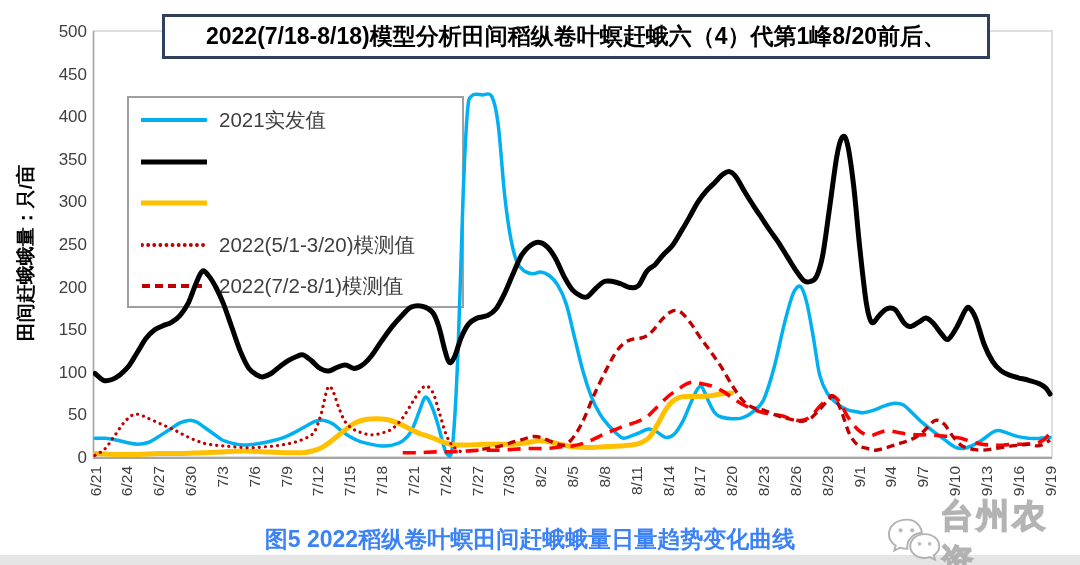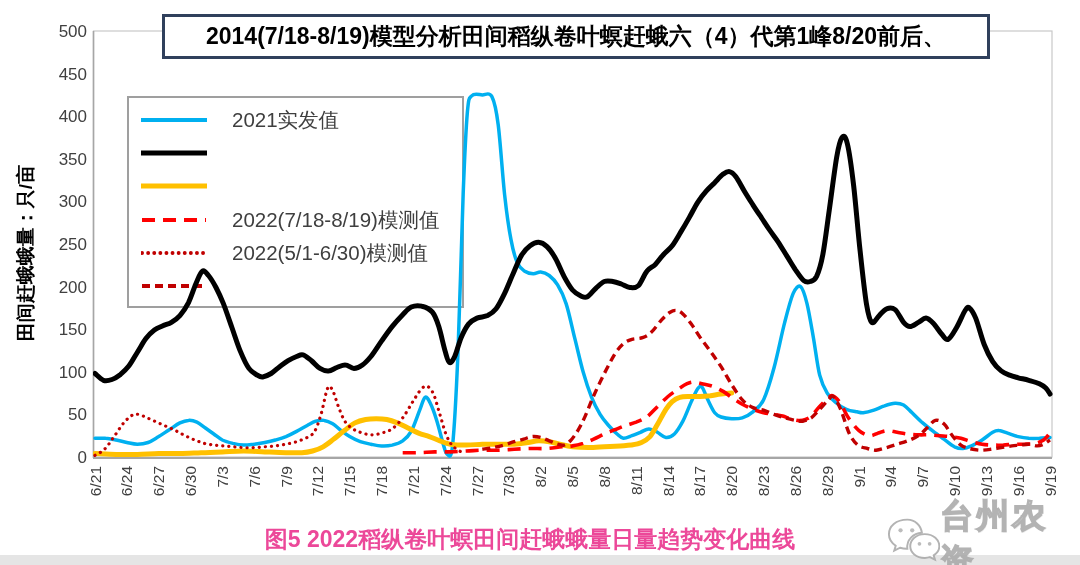--- a/index.html
+++ b/index.html
@@ -6,26 +6,26 @@
   .stage{position:relative;width:1080px;height:565px;background:#fff;overflow:hidden;
          font-family:"Liberation Sans","DejaVu Sans",sans-serif;}
   .title-box{position:absolute;left:162px;top:14px;width:814px;background:#fff;
              border:3px solid #30405c;text-align:center;font-weight:bold;color:#000;
              font-size:23px;line-height:33px;padding:3px 4px;z-index:6;}
   .legend{position:absolute;left:127px;top:96px;width:321px;height:198px;background:#fff;
           border:2px solid #9f9f9f;z-index:1;padding:6px 0 4px 12px;
           display:flex;flex-direction:column;justify-content:space-between;}
   .legend-row{display:flex;align-items:center;height:32px;}
   .legend-sample{flex:0 0 66px;height:10px;}
-  .legend-label{margin-left:25px;font-size:20.5px;color:#3f3f3f;white-space:nowrap;}
+  .legend-label{margin-left:12px;font-size:20.5px;color:#3f3f3f;white-space:nowrap;}
   #plot{position:absolute;left:0;top:0;z-index:2;pointer-events:none;}
   .ylabel{position:absolute;left:26px;top:253px;transform:translate(-50%,-50%) rotate(-90deg);
           white-space:nowrap;font-size:19px;font-weight:bold;color:#000;z-index:3;}
   .caption{position:absolute;left:0;top:524px;width:1060px;text-align:center;
-           font-size:23px;font-weight:bold;color:#ec4899;z-index:4;}
+           font-size:23px;font-weight:bold;color:#3b82f6;z-index:4;}
   .watermark{position:absolute;left:886px;top:494px;display:flex;align-items:center;
              z-index:7;opacity:0.9;}
   .watermark-text{font-size:33px;font-weight:bold;letter-spacing:3px;
                   color:rgba(255,255,255,0.25);-webkit-text-stroke:1.4px #ababab;
                   text-shadow:1px 1px 0 rgba(220,220,220,0.6);}
   .bottom-strip{position:absolute;left:0;top:555px;width:1080px;height:10px;background:#e5e5e5;z-index:0;}
 </style>
 </head>
 <body>
 
@@ -45,34 +45,29 @@
           <line x1="1" y1="5" x2="65" y2="5" stroke="#000000" stroke-width="5.2" stroke-linecap="round"></line>
         </svg>
     </div>
     <div class="legend-row">
       <svg class="legend-sample" viewBox="0 0 66 10">
           <line x1="1" y1="5" x2="65" y2="5" stroke="#FFC000" stroke-width="5.2" stroke-linecap="round"></line>
         </svg>
     </div>
     <div class="legend-row">
       <svg class="legend-sample" viewBox="0 0 66 10">
-          <line x1="1" y1="5" x2="65" y2="5" stroke="#FF0000" stroke-width="4.2" stroke-linecap="butt" stroke-dasharray="13 8"></line>
-        </svg>
-      <span class="legend-label">2022(7/18-8/19)模测值</span>
-    </div>
-    <div class="legend-row">
-      <svg class="legend-sample" viewBox="0 0 66 10">
           <line x1="1" y1="5" x2="65" y2="5" stroke="#C00000" stroke-width="3.8000000000000003" stroke-linecap="round" stroke-dasharray="0.1 6"></line>
         </svg>
-      <span class="legend-label">2022(5/1-6/30)模测值</span>
+      <span class="legend-label">2022(5/1-3/20)模测值</span>
     </div>
     <div class="legend-row">
       <svg class="legend-sample" viewBox="0 0 66 10">
           <line x1="1" y1="5" x2="65" y2="5" stroke="#C00000" stroke-width="4" stroke-linecap="butt" stroke-dasharray="8 5"></line>
         </svg>
+      <span class="legend-label">2022(7/2-8/1)模测值</span>
     </div>
   </div>
 
   <svg id="plot" width="1080" height="565" viewBox="0 0 1080 565">
       <rect x="93.5" y="31" width="958.5" height="426" fill="none" stroke="#c9c9c9" stroke-width="1.2"></rect>
       <line x1="93.5" y1="31" x2="93.5" y2="458" stroke="#a6a6a6" stroke-width="1.6"></line>
       <line x1="93" y1="458" x2="1052" y2="458" stroke="#a6a6a6" stroke-width="2.2"></line>
       <text x="87" y="463" text-anchor="end" font-size="17" fill="#404040">0</text>
       <text x="87" y="420.4" text-anchor="end" font-size="17" fill="#404040">50</text>
       <text x="87" y="377.8" text-anchor="end" font-size="17" fill="#404040">100</text>
@@ -122,21 +117,21 @@
       </defs>
       <path d="M95.0,438.3C96.8,438.3 102.1,438.0 105.6,438.3C109.1,438.5 112.7,439.3 116.2,440.0C119.8,440.7 123.3,441.8 126.8,442.5C130.4,443.2 133.9,444.2 137.4,444.2C141.0,444.2 144.5,443.8 148.1,442.5C151.6,441.2 155.1,438.7 158.7,436.6C162.2,434.4 165.7,432.0 169.3,429.7C172.8,427.5 176.7,424.5 179.9,422.9C183.1,421.4 185.5,420.5 188.4,420.4C191.2,420.2 194.0,420.8 196.9,422.1C199.7,423.3 202.5,426.0 205.4,428.0C208.2,430.0 211.0,432.0 213.8,434.0C216.7,436.0 219.1,438.4 222.3,440.0C225.5,441.5 229.4,442.5 232.9,443.4C236.5,444.2 240.0,444.9 243.6,445.1C247.1,445.2 250.6,444.6 254.2,444.2C257.7,443.8 261.2,443.2 264.8,442.5C268.3,441.8 271.9,441.0 275.4,440.0C278.9,439.0 282.5,438.0 286.0,436.6C289.5,435.1 293.1,433.3 296.6,431.4C300.1,429.6 304.0,427.2 307.2,425.5C310.4,423.8 312.9,422.1 315.7,421.2C318.5,420.4 321.4,419.9 324.2,420.4C327.0,420.8 329.9,422.1 332.7,423.8C335.5,425.5 338.3,428.5 341.2,430.6C344.0,432.7 346.5,434.7 349.7,436.6C352.8,438.4 356.7,440.4 360.3,441.7C363.8,442.9 367.4,443.5 370.9,444.2C374.4,444.9 378.0,445.8 381.5,445.9C385.0,446.1 388.6,445.9 392.1,445.1C395.6,444.2 399.5,443.1 402.7,440.8C405.9,438.5 408.4,436.6 411.2,431.4C414.0,426.3 417.4,415.8 419.7,410.1C422.0,404.5 423.2,398.5 425.0,397.4C426.8,396.2 428.4,399.5 430.3,403.3C432.3,407.2 434.6,413.7 436.7,420.4C438.8,427.0 441.3,437.7 443.0,443.4C444.8,449.0 445.7,454.2 447.3,454.4C448.9,454.7 450.8,461.7 452.6,445.1C454.4,428.5 456.1,396.8 457.9,354.8C459.7,312.7 461.6,233.3 463.2,192.9C464.8,152.4 466.0,128.1 467.4,111.9C468.9,95.8 469.2,98.6 471.7,95.8C474.2,92.9 478.9,94.8 482.3,94.9C485.7,95.0 489.2,91.6 491.9,96.6C494.5,101.6 496.1,108.4 498.2,124.7C500.3,141.1 502.5,175.4 504.6,194.6C506.7,213.8 508.8,228.4 511.0,239.7C513.1,251.1 515.0,257.5 517.3,262.7C519.6,268.0 522.1,269.4 524.8,271.3C527.4,273.1 530.6,273.7 533.2,273.8C535.9,274.0 538.0,271.8 540.7,272.1C543.3,272.4 546.3,273.4 549.2,275.5C552.0,277.7 554.8,280.2 557.6,284.9C560.5,289.6 563.3,294.8 566.1,303.6C569.0,312.4 571.8,326.4 574.6,337.7C577.5,349.1 580.3,361.9 583.1,371.8C585.9,381.7 588.8,390.3 591.6,397.4C594.4,404.5 597.3,409.7 600.1,414.4C602.9,419.1 605.7,422.2 608.6,425.5C611.4,428.7 614.6,431.9 617.1,434.0C619.5,436.1 621.0,438.0 623.4,438.3C625.9,438.5 629.1,436.7 631.9,435.7C634.8,434.7 637.6,433.4 640.4,432.3C643.2,431.2 646.1,428.9 648.9,428.9C651.7,428.9 654.6,430.9 657.4,432.3C660.2,433.7 663.0,437.1 665.9,437.4C668.7,437.7 671.5,436.7 674.4,434.0C677.2,431.3 680.0,426.6 682.9,421.2C685.7,415.8 688.9,407.0 691.3,401.6C693.8,396.2 695.9,391.3 697.7,388.8C699.5,386.4 700.2,385.1 702.0,387.1C703.7,389.1 706.2,396.5 708.3,400.8C710.4,405.0 712.6,410.0 714.7,412.7C716.8,415.4 718.2,416.0 721.1,417.0C723.9,417.9 728.1,418.5 731.7,418.7C735.2,418.8 738.7,418.9 742.3,417.8C745.8,416.7 749.4,414.8 752.9,411.8C756.4,408.9 760.0,407.3 763.5,399.9C767.0,392.5 770.6,380.5 774.1,367.5C777.6,354.6 781.5,334.7 784.7,322.4C787.9,310.0 790.6,299.4 793.2,293.4C795.9,287.5 798.3,284.9 800.6,286.6C802.9,288.3 804.9,295.1 807.0,303.6C809.1,312.2 811.3,325.8 813.4,337.7C815.5,349.6 817.4,366.0 819.7,375.2C822.0,384.4 824.5,388.6 827.2,393.1C829.8,397.6 832.5,399.8 835.7,402.5C838.8,405.2 842.7,407.7 846.3,409.3C849.8,410.9 854.0,411.3 856.9,411.8C859.7,412.4 860.4,413.0 863.2,412.7C866.1,412.4 870.3,411.3 873.9,410.1C877.4,409.0 880.9,407.0 884.5,405.9C888.0,404.7 891.9,403.5 895.1,403.3C898.3,403.2 900.7,403.5 903.6,405.0C906.4,406.6 908.9,409.7 912.1,412.7C915.2,415.7 919.1,419.8 922.7,422.9C926.2,426.0 929.7,428.7 933.3,431.4C936.8,434.1 940.4,436.6 943.9,439.1C947.4,441.7 951.3,445.2 954.5,446.8C957.7,448.3 960.2,448.6 963.0,448.5C965.8,448.3 968.3,447.3 971.5,445.9C974.7,444.5 978.6,442.2 982.1,440.0C985.6,437.7 989.9,433.9 992.7,432.3C995.5,430.7 996.6,430.4 999.1,430.6C1001.5,430.7 1004.4,432.1 1007.6,433.1C1010.7,434.1 1014.6,435.7 1018.2,436.6C1021.7,437.4 1025.2,438.0 1028.8,438.3C1032.3,438.5 1035.9,438.4 1039.4,438.3C1042.9,438.1 1048.2,437.5 1050.0,437.4" fill="none" stroke="#00B0F0" stroke-width="3.5" stroke-linecap="round" stroke-linejoin="round" clip-path="url(#pc)"></path>
       <path d="M95.0,373.5C96.4,374.6 100.7,379.3 103.5,380.3C106.3,381.3 109.1,380.5 112.0,379.5C114.8,378.5 117.6,376.6 120.5,374.4C123.3,372.1 126.1,369.5 129.0,365.8C131.8,362.1 134.6,356.7 137.4,352.2C140.3,347.7 143.1,342.3 145.9,338.6C148.8,334.9 151.6,332.2 154.4,330.1C157.3,327.9 160.1,327.1 162.9,325.8C165.7,324.5 168.6,324.1 171.4,322.4C174.2,320.7 177.1,318.8 179.9,315.6C182.7,312.3 185.7,308.0 188.4,302.8C191.0,297.5 193.5,289.3 195.8,284.0C198.1,278.8 200.0,272.7 202.2,271.3C204.3,269.8 206.2,272.8 208.5,275.5C210.8,278.2 213.5,282.8 216.0,287.5C218.4,292.1 220.7,297.0 223.4,303.6C226.0,310.3 229.1,319.5 231.9,327.5C234.7,335.4 237.5,344.5 240.4,351.4C243.2,358.2 246.0,364.4 248.9,368.4C251.7,372.4 255.1,373.8 257.4,375.2C259.6,376.6 260.4,377.2 262.7,376.9C265.0,376.6 268.3,375.2 271.1,373.5C274.0,371.8 276.8,368.8 279.6,366.7C282.5,364.6 285.3,362.4 288.1,360.7C291.0,359.0 294.1,357.5 296.6,356.5C299.1,355.5 300.5,354.1 303.0,354.8C305.5,355.5 308.6,358.5 311.5,360.7C314.3,363.0 317.1,366.7 320.0,368.4C322.8,370.1 325.6,371.1 328.4,370.9C331.3,370.8 334.1,368.5 336.9,367.5C339.8,366.5 342.6,364.8 345.4,365.0C348.3,365.1 351.1,368.4 353.9,368.4C356.7,368.4 359.6,367.0 362.4,365.0C365.2,363.0 367.7,360.4 370.9,356.5C374.1,352.5 378.0,346.1 381.5,341.1C385.0,336.2 388.6,331.0 392.1,326.6C395.6,322.2 399.5,318.0 402.7,314.7C405.9,311.4 408.0,308.5 411.2,307.0C414.4,305.6 418.3,305.3 421.8,306.2C425.4,307.0 429.6,308.8 432.4,312.2C435.3,315.6 436.7,320.1 438.8,326.6C440.9,333.2 443.4,345.4 445.2,351.4C446.9,357.3 447.8,361.6 449.4,362.4C451.0,363.3 452.8,360.6 454.7,356.5C456.7,352.3 458.8,343.1 461.1,337.7C463.4,332.3 465.9,327.4 468.5,324.1C471.2,320.8 473.8,319.5 477.0,318.1C480.2,316.7 484.4,317.1 487.6,315.6C490.8,314.0 493.3,312.4 496.1,308.8C498.9,305.1 501.8,299.2 504.6,293.4C507.4,287.6 510.2,280.2 513.1,273.8C515.9,267.4 518.7,259.8 521.6,255.1C524.4,250.4 527.2,247.8 530.1,245.7C532.9,243.6 535.7,242.2 538.5,242.3C541.4,242.4 544.2,243.9 547.0,246.6C549.9,249.3 552.7,253.5 555.5,258.5C558.4,263.5 561.2,271.1 564.0,276.4C566.8,281.6 569.7,286.7 572.5,290.0C575.3,293.3 578.5,294.8 581.0,296.0C583.5,297.1 584.9,298.1 587.4,296.8C589.8,295.5 593.0,290.9 595.8,288.3C598.7,285.7 601.5,282.6 604.3,281.5C607.2,280.4 610.0,281.1 612.8,281.5C615.7,281.9 618.5,283.0 621.3,284.0C624.1,285.0 627.0,287.2 629.8,287.5C632.6,287.7 635.5,288.4 638.3,285.7C641.1,283.1 643.9,274.8 646.8,271.3C649.6,267.7 652.4,267.3 655.3,264.4C658.1,261.6 660.9,257.3 663.8,254.2C666.6,251.1 669.4,249.4 672.2,245.7C675.1,242.0 677.9,236.8 680.7,232.1C683.6,227.4 686.4,222.6 689.2,217.6C692.1,212.6 694.9,206.7 697.7,202.3C700.5,197.9 703.4,194.4 706.2,191.2C709.0,187.9 711.9,185.5 714.7,182.7C717.5,179.8 720.7,176.0 723.2,174.1C725.7,172.3 727.4,171.2 729.5,171.6C731.7,172.0 733.4,173.4 735.9,176.7C738.4,180.0 741.6,186.5 744.4,191.2C747.2,195.9 750.1,200.4 752.9,204.8C755.7,209.2 758.5,213.3 761.4,217.6C764.2,221.8 767.0,226.3 769.9,230.4C772.7,234.5 775.5,238.0 778.4,242.3C781.2,246.6 784.0,251.4 786.8,255.9C789.7,260.5 792.5,265.4 795.3,269.6C798.2,273.7 801.3,278.6 803.8,280.6C806.3,282.6 808.1,282.2 810.2,281.5C812.3,280.8 814.4,280.9 816.6,276.4C818.7,271.8 820.8,265.3 822.9,254.2C825.0,243.1 827.0,226.1 829.3,209.9C831.6,193.7 834.6,169.2 836.7,157.1C838.8,145.0 840.3,139.8 842.0,137.5C843.8,135.2 845.4,135.4 847.3,143.5C849.3,151.6 851.6,168.2 853.7,186.1C855.8,204.0 857.9,231.2 860.1,250.8C862.2,270.4 864.5,291.7 866.4,303.6C868.4,315.6 869.6,320.4 871.7,322.4C873.9,324.4 876.7,317.8 879.2,315.6C881.6,313.3 883.9,309.7 886.6,308.8C889.2,307.8 892.2,307.3 895.1,309.6C897.9,311.9 901.1,319.5 903.6,322.4C906.0,325.2 907.5,326.6 909.9,326.6C912.4,326.6 915.8,323.8 918.4,322.4C921.1,321.0 923.4,318.0 925.9,318.1C928.3,318.3 930.6,320.5 933.3,323.2C935.9,325.9 939.3,331.6 941.8,334.3C944.2,337.0 945.7,340.6 948.1,339.4C950.6,338.3 953.8,332.3 956.6,327.5C959.5,322.7 963.0,313.7 965.1,310.5C967.2,307.2 967.6,306.6 969.4,307.9C971.1,309.2 973.2,312.0 975.7,318.1C978.2,324.2 981.4,337.3 984.2,344.5C987.0,351.8 989.9,357.2 992.7,361.6C995.5,366.0 998.4,368.7 1001.2,370.9C1004.0,373.2 1006.8,374.1 1009.7,375.2C1012.5,376.3 1015.0,376.9 1018.2,377.8C1021.3,378.6 1025.2,379.3 1028.8,380.3C1032.3,381.3 1036.6,382.4 1039.4,383.7C1042.2,385.0 1044.0,386.3 1045.8,388.0C1047.5,389.7 1049.3,393.0 1050.0,394.0" fill="none" stroke="#000000" stroke-width="5" stroke-linecap="round" stroke-linejoin="round" clip-path="url(#pc)"></path>
       <path d="M95.0,453.6C98.5,453.7 109.1,454.3 116.2,454.4C123.3,454.6 130.4,454.6 137.4,454.4C144.5,454.3 151.6,453.7 158.7,453.6C165.7,453.4 172.8,453.7 179.9,453.6C187.0,453.4 194.0,453.0 201.1,452.7C208.2,452.5 215.3,452.2 222.3,451.9C229.4,451.6 236.5,451.0 243.6,451.0C250.6,451.0 257.7,451.6 264.8,451.9C271.9,452.2 279.8,452.6 286.0,452.7C292.2,452.9 297.5,453.0 301.9,452.7C306.3,452.5 309.0,452.0 312.5,451.0C316.1,450.0 319.6,448.8 323.1,446.8C326.7,444.8 330.2,441.8 333.8,439.1C337.3,436.4 340.8,433.3 344.4,430.6C347.9,427.9 351.4,424.8 355.0,422.9C358.5,421.1 362.0,420.2 365.6,419.5C369.1,418.8 372.7,418.7 376.2,418.7C379.7,418.7 383.3,418.8 386.8,419.5C390.3,420.2 393.9,421.5 397.4,422.9C401.0,424.3 404.5,426.3 408.0,428.0C411.6,429.7 415.1,431.7 418.6,433.1C422.2,434.6 425.7,435.3 429.3,436.6C432.8,437.8 436.3,439.5 439.9,440.8C443.4,442.1 446.1,443.5 450.5,444.2C454.9,444.9 461.1,445.1 466.4,445.1C471.7,445.1 477.0,444.4 482.3,444.2C487.6,444.1 492.9,444.2 498.2,444.2C503.5,444.2 509.2,444.5 514.1,444.2C519.1,443.9 523.9,443.1 527.9,442.5C532.0,441.9 535.0,441.0 538.5,440.8C542.1,440.7 545.6,441.1 549.2,441.7C552.7,442.2 555.9,443.4 559.8,444.2C563.7,445.1 567.7,446.2 572.5,446.8C577.3,447.3 583.1,447.6 588.4,447.6C593.7,447.6 599.0,447.1 604.3,446.8C609.6,446.5 615.8,446.2 620.3,445.9C624.7,445.6 627.3,445.6 630.9,445.1C634.4,444.5 638.3,443.9 641.5,442.5C644.7,441.1 647.3,439.5 650.0,436.6C652.6,433.6 654.7,429.2 657.4,424.6C660.0,420.1 663.4,413.1 665.9,409.3C668.4,405.5 669.9,403.6 672.2,401.6C674.5,399.6 676.8,398.2 679.7,397.4C682.5,396.5 685.9,396.6 689.2,396.5C692.6,396.4 696.3,396.6 699.8,396.5C703.4,396.4 706.9,396.1 710.4,395.7C714.0,395.2 717.5,394.4 721.1,394.0C724.6,393.5 729.9,393.2 731.7,393.1" fill="none" stroke="#FFC000" stroke-width="5" stroke-linecap="round" stroke-linejoin="round" clip-path="url(#pc)"></path>
       <path d="M402.7,452.7C405.4,452.7 413.3,452.9 418.6,452.7C423.9,452.6 429.3,452.0 434.6,451.9C439.9,451.7 445.2,452.0 450.5,451.9C455.8,451.7 461.1,451.3 466.4,451.0C471.7,450.8 477.0,450.3 482.3,450.2C487.6,450.0 492.9,450.3 498.2,450.2C503.5,450.0 508.8,449.6 514.1,449.3C519.4,449.0 524.8,448.6 530.1,448.5C535.4,448.3 540.7,448.8 546.0,448.5C551.3,448.2 557.5,447.2 561.9,446.8C566.3,446.4 569.0,446.5 572.5,445.9C576.0,445.4 579.6,444.5 583.1,443.4C586.6,442.2 590.2,440.7 593.7,439.1C597.3,437.5 600.8,435.6 604.3,434.0C607.9,432.4 611.4,431.2 614.9,429.7C618.5,428.3 622.0,426.8 625.6,425.5C629.1,424.2 632.6,423.5 636.2,422.1C639.7,420.6 643.2,419.5 646.8,417.0C650.3,414.4 653.9,410.1 657.4,406.7C660.9,403.3 664.5,399.5 668.0,396.5C671.5,393.5 675.4,391.0 678.6,388.8C681.8,386.7 684.6,384.9 687.1,383.7C689.6,382.6 691.0,382.0 693.5,382.0C695.9,382.0 698.8,383.0 702.0,383.7C705.1,384.4 709.0,385.0 712.6,386.3C716.1,387.6 720.0,389.6 723.2,391.4C726.4,393.2 728.5,395.2 731.7,397.4C734.8,399.5 738.7,402.2 742.3,404.2C745.8,406.2 749.4,407.9 752.9,409.3C756.4,410.7 760.0,411.8 763.5,412.7C767.0,413.5 770.9,413.8 774.1,414.4C777.3,415.0 779.4,415.3 782.6,416.1C785.8,417.0 790.0,418.8 793.2,419.5C796.4,420.2 798.9,420.8 801.7,420.4C804.5,419.9 807.4,419.1 810.2,417.0C813.0,414.8 815.8,410.6 818.7,407.6C821.5,404.6 824.9,401.1 827.2,399.1C829.5,397.1 830.3,395.1 832.5,395.7C834.6,396.2 837.2,398.8 839.9,402.5C842.6,406.2 845.2,413.1 848.4,417.8C851.6,422.5 855.5,427.6 859.0,430.6C862.5,433.6 866.4,435.3 869.6,435.7C872.8,436.1 875.3,434.0 878.1,433.1C880.9,432.3 883.4,430.7 886.6,430.6C889.8,430.4 893.7,431.7 897.2,432.3C900.7,432.9 904.3,433.6 907.8,434.0C911.3,434.4 914.9,434.7 918.4,434.8C922.0,435.0 925.5,434.7 929.0,434.8C932.6,435.0 936.1,435.4 939.6,435.7C943.2,436.0 946.7,436.1 950.3,436.6C953.8,437.0 957.3,437.4 960.9,438.3C964.4,439.1 967.9,440.7 971.5,441.7C975.0,442.7 978.6,443.7 982.1,444.2C985.6,444.8 989.2,444.9 992.7,445.1C996.2,445.2 999.8,445.2 1003.3,445.1C1006.8,444.9 1010.4,444.4 1013.9,444.2C1017.5,444.1 1021.0,444.4 1024.5,444.2C1028.1,444.1 1032.0,444.1 1035.1,443.4C1038.3,442.7 1041.2,441.7 1043.6,440.0C1046.1,438.3 1048.9,434.3 1050.0,433.1" fill="none" stroke="#FF0000" stroke-width="3.6" stroke-linecap="butt" stroke-linejoin="round" clip-path="url(#pc)" stroke-dasharray="13 8"></path>
       <path d="M95.0,455.3C96.6,454.3 101.4,452.5 104.5,449.3C107.7,446.2 110.9,441.0 114.1,436.6C117.3,432.2 120.6,426.5 123.7,422.9C126.7,419.4 129.7,416.7 132.1,415.3C134.6,413.8 136.0,414.0 138.5,414.4C141.0,414.8 144.0,416.5 147.0,417.8C150.0,419.1 153.4,420.6 156.5,422.1C159.7,423.5 162.9,424.9 166.1,426.3C169.3,427.7 172.5,429.0 175.6,430.6C178.8,432.2 182.0,434.1 185.2,435.7C188.4,437.3 191.6,438.7 194.7,440.0C197.9,441.2 201.1,442.5 204.3,443.4C207.5,444.2 210.7,444.6 213.8,445.1C217.0,445.5 220.2,445.6 223.4,445.9C226.6,446.2 229.6,446.5 232.9,446.8C236.3,447.1 240.0,447.5 243.6,447.6C247.1,447.8 250.6,447.8 254.2,447.6C257.7,447.5 261.2,447.1 264.8,446.8C268.3,446.5 271.9,446.3 275.4,445.9C278.9,445.5 282.5,444.9 286.0,444.2C289.5,443.5 293.1,442.8 296.6,441.7C300.1,440.5 304.2,439.1 307.2,437.4C310.2,435.7 312.4,435.3 314.6,431.4C316.9,427.6 319.1,420.9 321.0,414.4C323.0,407.9 324.9,396.9 326.3,392.2C327.7,387.6 328.3,386.1 329.5,386.3C330.7,386.4 332.2,389.4 333.8,393.1C335.3,396.8 337.1,403.6 339.1,408.4C341.0,413.3 343.1,418.7 345.4,422.1C347.7,425.5 350.4,427.2 352.9,428.9C355.3,430.6 357.3,431.3 360.3,432.3C363.3,433.3 367.4,434.7 370.9,434.8C374.4,435.0 378.0,434.1 381.5,433.1C385.0,432.1 388.6,431.4 392.1,428.9C395.6,426.3 399.4,422.2 402.7,417.8C406.1,413.4 409.3,407.2 412.3,402.5C415.3,397.8 418.3,392.4 420.8,389.7C423.2,387.0 425.0,385.6 427.1,386.3C429.3,387.0 431.4,389.3 433.5,394.0C435.6,398.6 437.7,407.6 439.9,414.4C442.0,421.2 444.1,429.6 446.2,434.8C448.4,440.1 450.1,443.1 452.6,445.9C455.1,448.8 459.7,450.9 461.1,451.9" fill="none" stroke="#C00000" stroke-width="3.2" stroke-linecap="round" stroke-linejoin="round" clip-path="url(#pc)" stroke-dasharray="0.1 6"></path>
       <path d="M482.3,449.3C484.1,449.0 489.4,448.3 492.9,447.6C496.5,446.9 500.0,446.1 503.5,445.1C507.1,444.1 510.8,442.7 514.1,441.7C517.5,440.7 520.7,440.0 523.7,439.1C526.7,438.3 529.3,436.8 532.2,436.6C535.0,436.3 537.8,436.7 540.7,437.4C543.5,438.1 546.3,439.7 549.2,440.8C552.0,441.9 555.2,443.5 557.6,444.2C560.1,444.9 561.9,445.6 564.0,445.1C566.1,444.5 568.1,443.2 570.4,440.8C572.7,438.4 575.3,434.7 577.8,430.6C580.3,426.5 582.6,421.9 585.2,416.1C587.9,410.3 590.5,402.8 593.7,395.7C596.9,388.6 600.8,380.5 604.3,373.5C607.9,366.5 611.8,358.9 614.9,353.9C618.1,348.9 620.6,346.1 623.4,343.7C626.3,341.3 628.7,340.4 631.9,339.4C635.1,338.4 639.3,338.9 642.5,337.7C645.7,336.6 647.8,335.6 651.0,332.6C654.2,329.6 658.5,323.2 661.6,319.8C664.8,316.4 667.6,313.7 670.1,312.2C672.6,310.6 674.4,310.2 676.5,310.5C678.6,310.7 680.4,311.6 682.9,313.9C685.3,316.1 688.5,320.3 691.3,324.1C694.2,327.9 696.7,332.3 699.8,336.9C703.0,341.4 706.9,346.4 710.4,351.4C714.0,356.3 717.5,361.1 721.1,366.7C724.6,372.2 728.1,379.0 731.7,384.6C735.2,390.1 738.7,396.1 742.3,399.9C745.8,403.8 749.4,405.9 752.9,407.6C756.4,409.3 760.0,409.0 763.5,410.1C767.0,411.3 770.6,413.1 774.1,414.4C777.6,415.7 781.2,416.8 784.7,417.8C788.3,418.8 792.3,419.8 795.3,420.4C798.3,420.9 800.1,421.6 802.8,421.2C805.4,420.8 808.4,419.8 811.3,417.8C814.1,415.8 816.9,412.3 819.7,409.3C822.6,406.3 825.9,402.0 828.2,399.9C830.5,397.8 831.4,394.8 833.5,396.5C835.7,398.2 838.3,403.9 841.0,410.1C843.6,416.4 846.6,428.2 849.5,434.0C852.3,439.8 854.9,442.7 857.9,445.1C860.9,447.5 864.5,447.6 867.5,448.5C870.5,449.3 872.8,450.3 876.0,450.2C879.2,450.0 883.1,448.6 886.6,447.6C890.1,446.6 893.7,445.4 897.2,444.2C900.7,443.1 904.3,442.2 907.8,440.8C911.3,439.4 915.2,437.8 918.4,435.7C921.6,433.6 924.1,430.6 926.9,428.0C929.7,425.5 932.6,421.1 935.4,420.4C938.2,419.7 941.1,421.2 943.9,423.8C946.7,426.3 949.5,432.1 952.4,435.7C955.2,439.3 958.0,442.9 960.9,445.1C963.7,447.2 966.2,447.6 969.4,448.5C972.5,449.3 976.4,450.0 980.0,450.2C983.5,450.3 987.0,449.8 990.6,449.3C994.1,448.9 997.7,448.2 1001.2,447.6C1004.7,447.1 1008.6,446.3 1011.8,445.9C1015.0,445.5 1017.5,445.4 1020.3,445.1C1023.1,444.8 1025.9,444.1 1028.8,444.2C1031.6,444.4 1034.8,445.9 1037.3,445.9C1039.7,445.9 1041.5,445.2 1043.6,444.2C1045.8,443.2 1048.9,440.7 1050.0,440.0" fill="none" stroke="#C00000" stroke-width="3.4" stroke-linecap="butt" stroke-linejoin="round" clip-path="url(#pc)" stroke-dasharray="8 5"></path>
     </svg>
 
   <div class="title-box">
-    <div>2014(7/18-8/19)模型分析田间稻纵卷叶螟赶蛾六（4）代第1峰8/20前后、</div>
+    <div>2022(7/18-8/18)模型分析田间稻纵卷叶螟赶蛾六（4）代第1峰8/20前后、</div>
   </div>
 
   <div class="ylabel">田间赶蛾蛾量：只/亩</div>
 
   <div class="caption">图5  2022稻纵卷叶螟田间赶蛾蛾量日量趋势变化曲线</div>
 
   <div class="watermark">
     <svg width="56" height="52" viewBox="0 0 56 52">
       <g fill="#ffffff" stroke="#ababab" stroke-width="2">
         <path d="M22 6 C10 6 3 13 3 21 c0 5 3 9 7 12 l-1.5 5 6-3 c2.4 0.8 4.9 1.2 7.5 1.1 C21 27 28 20 37 19.5 36 12 30 6 22 6 Z"></path>

